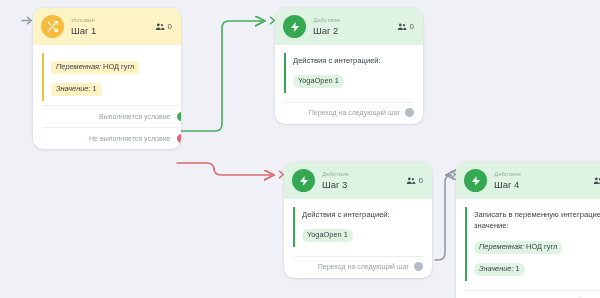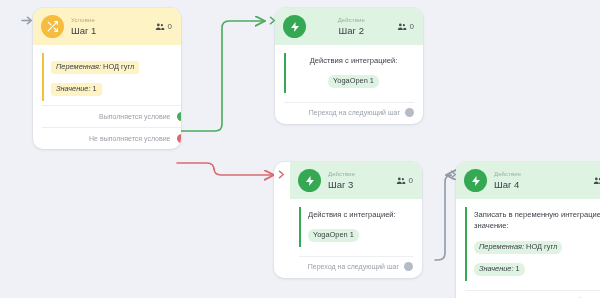--- a/index.html
+++ b/index.html
@@ -165,22 +165,22 @@
   .branch-label {
     font-size: 7px;
     color: #9ba1aa;
   }
   .branch-row .port {
     margin-right: -4.5px;
   }
 
   
   #card1 { left: 14px;  top: 8px;   width: 148px; }
-  #card2 { left: 256px; top: 8px;   width: 148px; text-align: center; }
-  #card3 { left: 255px; top: 162px; width: 148px; padding-left: 16px; }
+  #card2 { left: 256px; top: 8px;   width: 148px; }
+  #card3 { left: 265px; top: 162px; width: 148px; }
   #card4 { left: 437px; top: 162px; width: 163px; border-top-right-radius:0; border-bottom-right-radius:0; }
 
   .in-arrow {
     position: absolute;
     z-index: 3;
   }
 </style>
 </head>
 <body>
 

